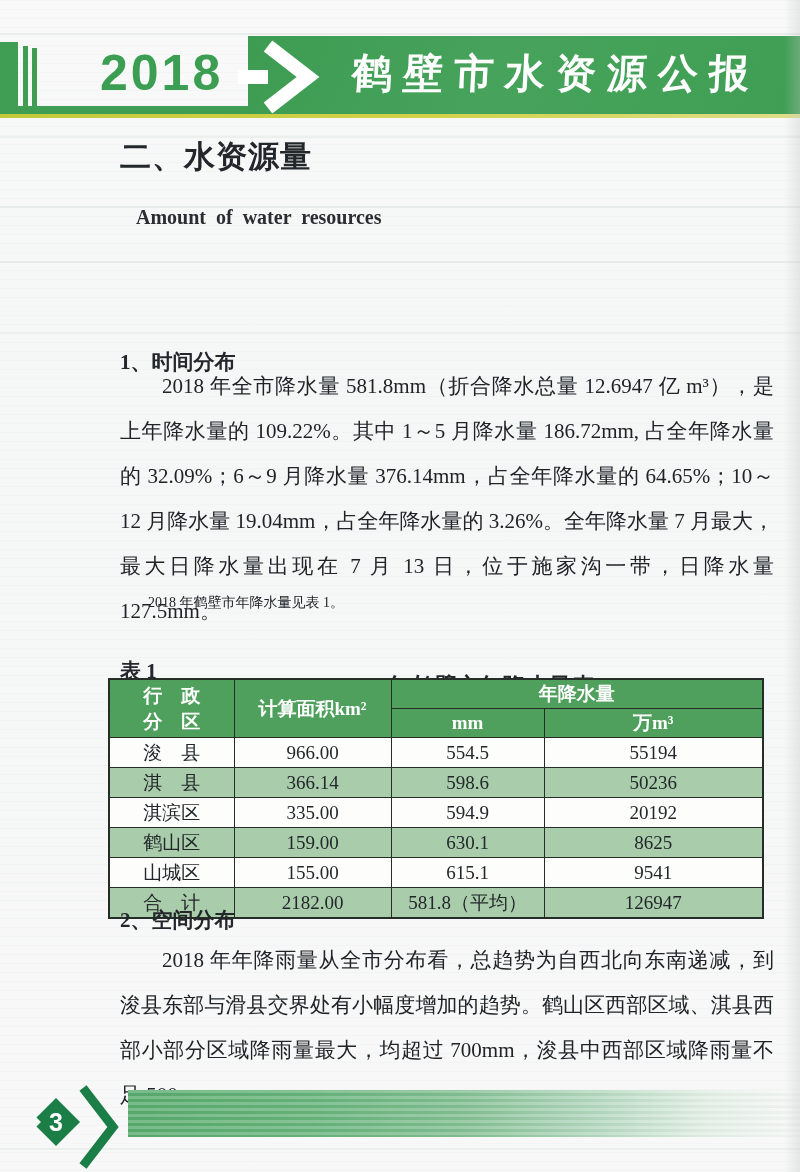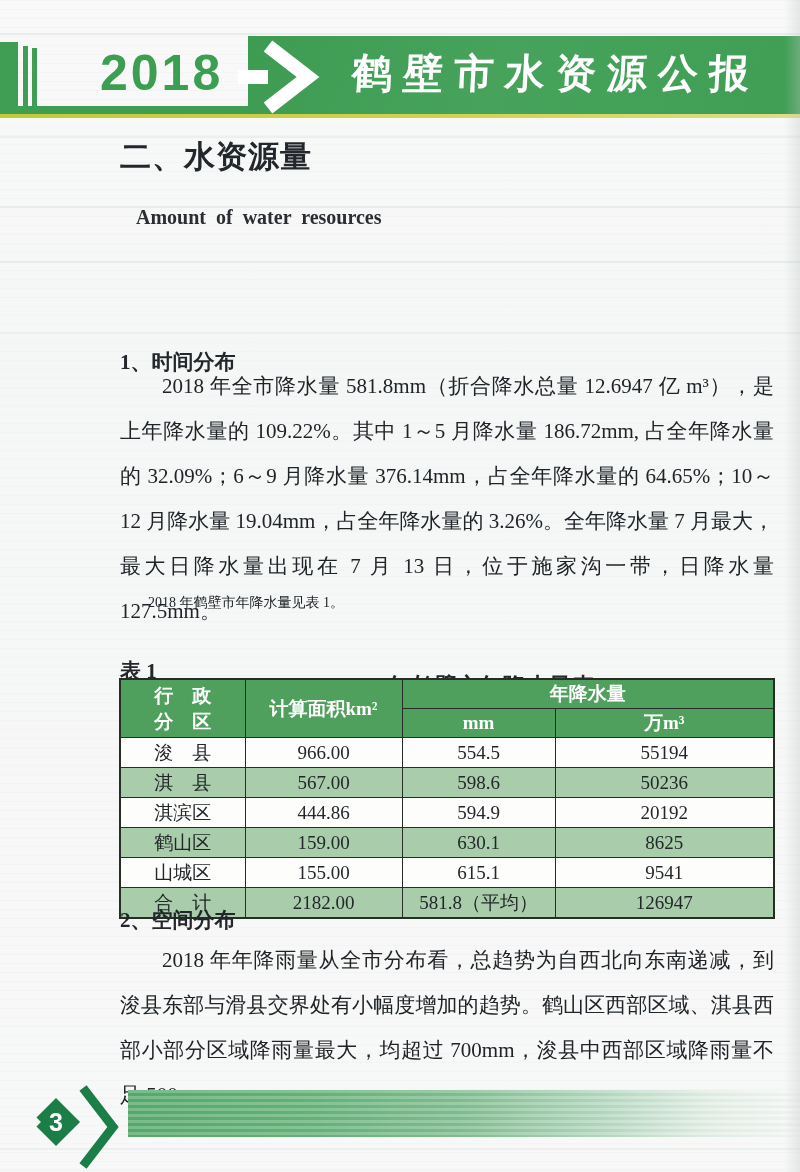--- a/index.html
+++ b/index.html
@@ -65,21 +65,21 @@
   .para-1{top:364px;}
   .para-ref{left:120px;top:594px;width:654px;font-size:14px;text-indent:2em;color:#202428;margin:0;}
   .para-heading-2{left:120px;top:906px;font-size:21px;font-weight:bold;color:#23272b;}
   .para-3{top:938px;}
 
   
   .tbl-caption-row{left:120px;top:640px;width:654px;display:flex;align-items:center;}
   .tbl-label{font-size:21px;font-weight:bold;color:#23272b;}
   .tbl-caption{flex:1;text-align:center;font-size:23px;font-weight:bold;color:#23272b;margin-top:31px;}
   table.precip{
-    position:absolute;left:119px;top:678px;width:654px;
+    position:absolute;left:108px;top:678px;width:654px;
     border-collapse:collapse;table-layout:fixed;
     border:2px solid #252d26;
   }
   table.precip th,table.precip td{
     border:1px solid #252d26;text-align:center;vertical-align:middle;
     padding:0;font-size:19px;overflow:hidden;
   }
   table.precip thead th{
     background:#4f9f5d;color:#ffffff;font-weight:bold;height:28px;
   }
@@ -164,27 +164,27 @@
     </thead>
     <tbody>
       <tr>
         <td>浚　县</td>
         <td>966.00</td>
         <td>554.5</td>
         <td>55194</td>
       </tr>
       <tr class="alt">
         <td>淇　县</td>
-        <td>567.00</td>
+        <td>366.14</td>
         <td>598.6</td>
         <td>50236</td>
       </tr>
       <tr>
         <td>淇滨区</td>
-        <td>444.86</td>
+        <td>335.00</td>
         <td>594.9</td>
         <td>20192</td>
       </tr>
       <tr class="alt">
         <td>鹤山区</td>
         <td>159.00</td>
         <td>630.1</td>
         <td>8625</td>
       </tr>
       <tr>

